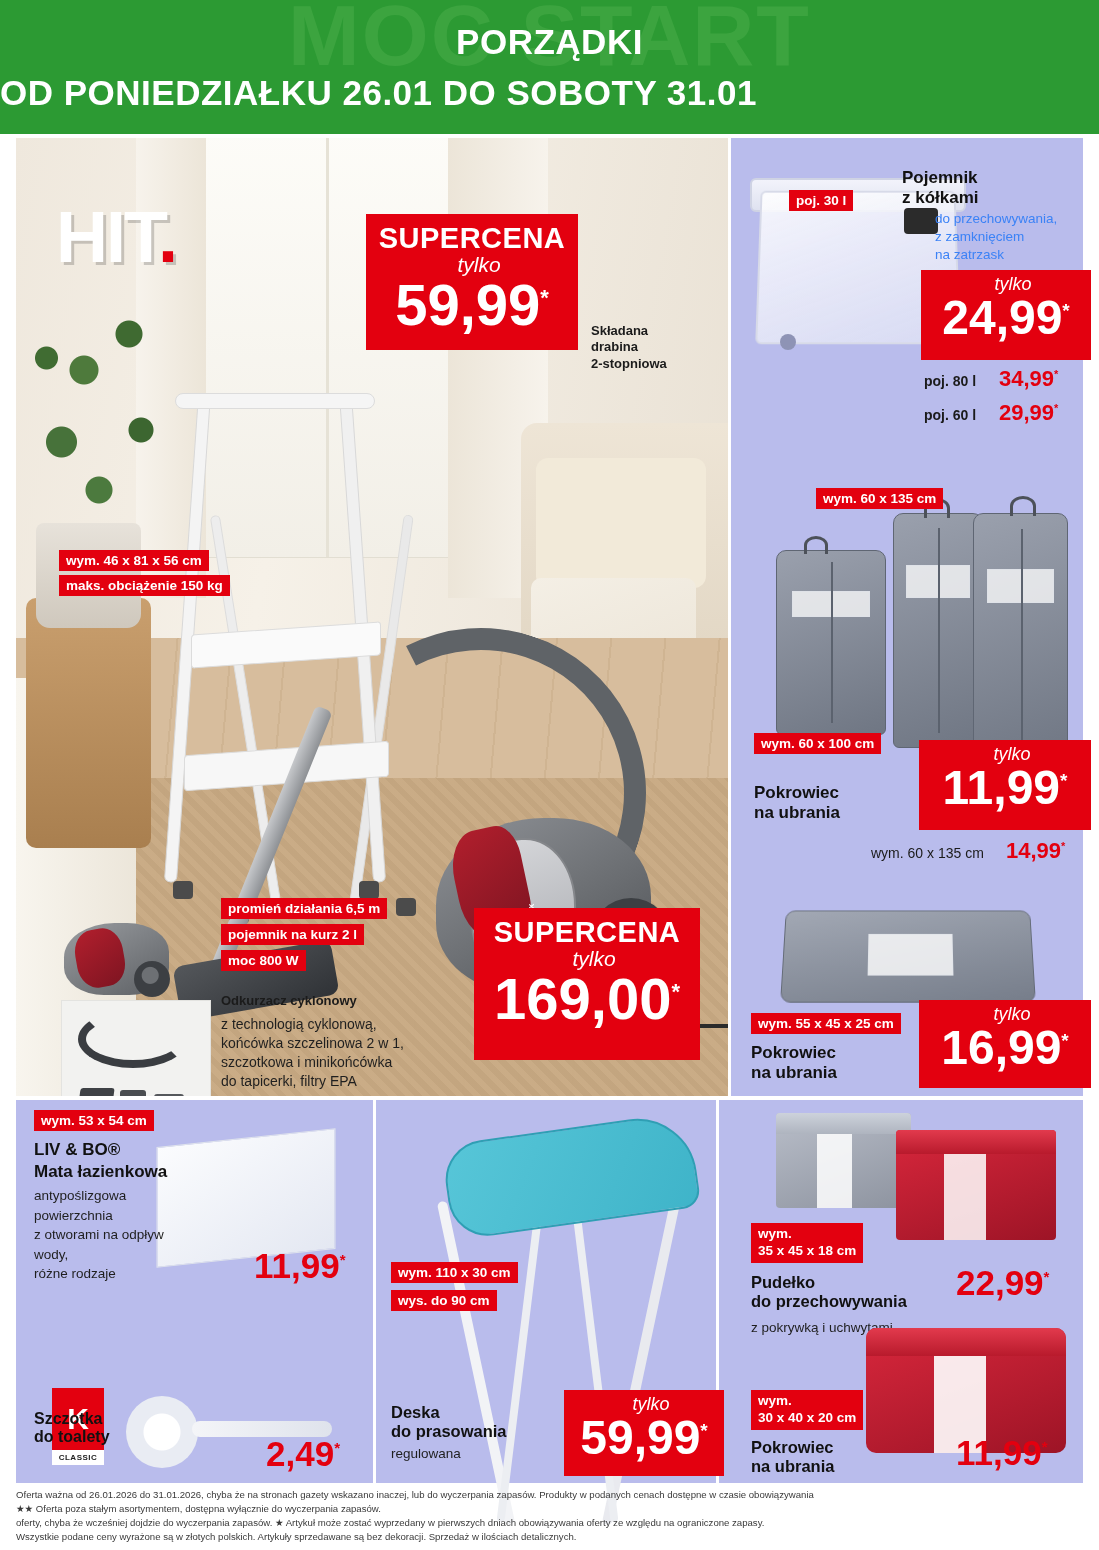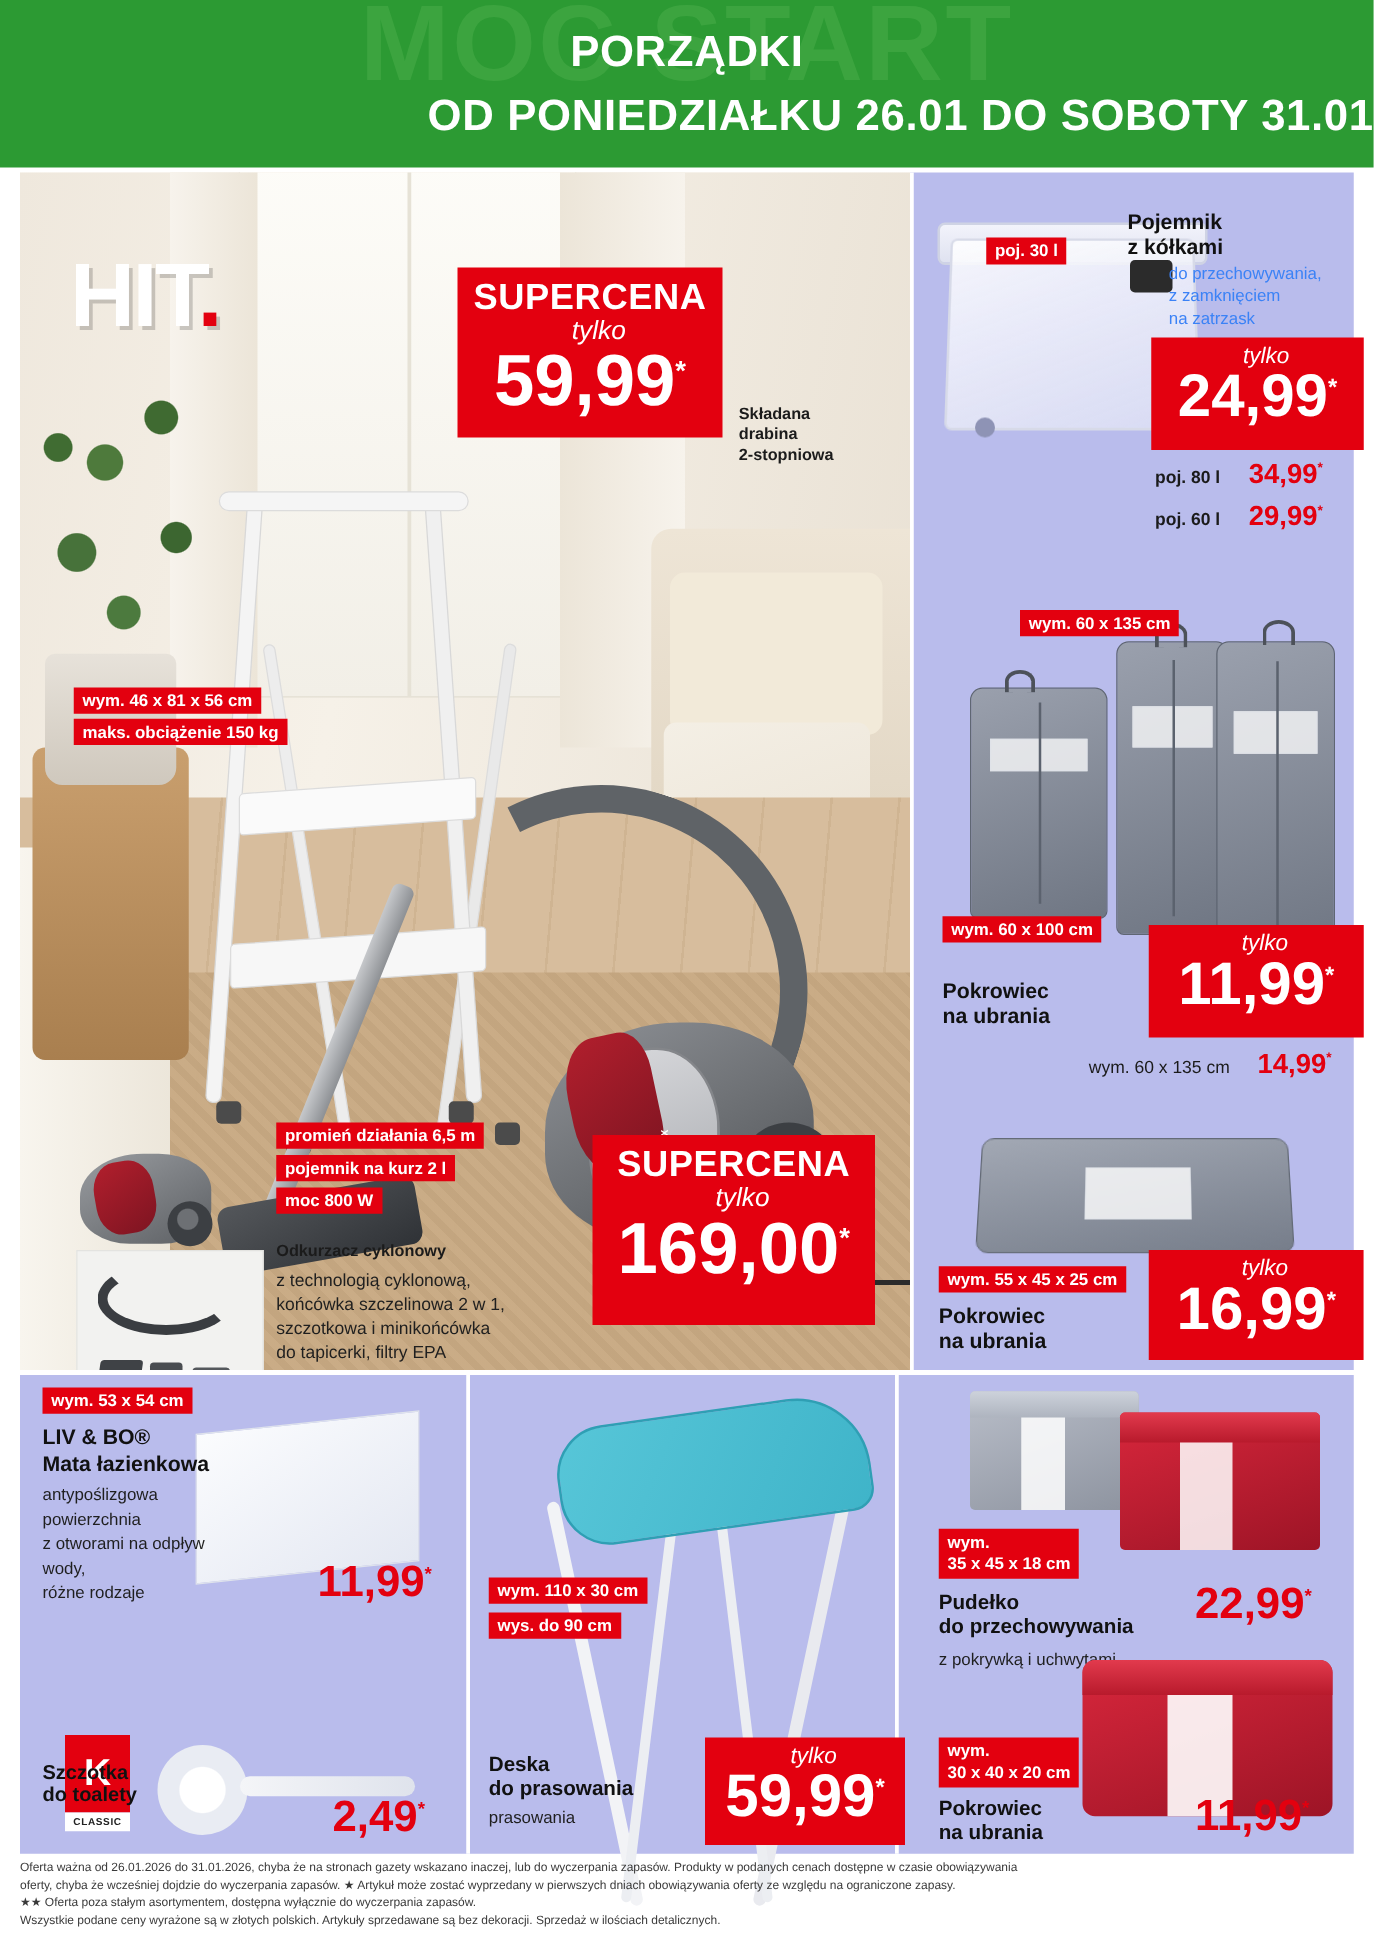--- a/index.html
+++ b/index.html
@@ -23,21 +23,21 @@
     letter-spacing: 2px; white-space: nowrap; text-align: center;
     opacity: .55;
   }
   .header-title {
     position: absolute; left: 0; top: 22px; width: 1099px;
     text-align: center; color: #fff; font-size: 35px; font-weight: bold;
     letter-spacing: .5px;
   }
   .header-sub {
     position: absolute; left: 0; top: 73px; width: 1099px;
-    text-align: right; color: #fff; font-size: 35px; font-weight: bold;
+    text-align: left; color: #fff; font-size: 35px; font-weight: bold;
     letter-spacing: .5px;
   }
 
   
   .board {
     position: absolute; left: 16px; top: 138px;
     width: 1067px; height: 1345px;
   }
 
   
@@ -516,21 +516,21 @@
 
   <div class="ileg1"></div>
   <div class="ileg2"></div>
   <div class="ileg3"></div>
   <div class="ileg4"></div>
   <div class="iboard"></div>
   <div class="tag" style="left:375px; top:1124px;">wym. 110 x 30 cm</div>
   <div class="tag" style="left:375px; top:1152px;">wys. do 90 cm</div>
   <div style="position:absolute; left:375px; top:1265px; width:170px; font-size:16.5px; font-weight:bold; color:#111; white-space:pre-line;">Deska
 do prasowania</div>
-  <div style="position:absolute; left:375px; top:1308px; font-size:13.5px; color:#1f1f1f;">prasowania</div>
+  <div style="position:absolute; left:375px; top:1308px; font-size:13.5px; color:#1f1f1f;">regulowana</div>
   <div class="pricebox" style="left:548px; top:1252px; width:160px; height:86px;">
     <div class="pb-tylko tylko-i">tylko</div>
     <div class="pb-price"><span>59,99</span><sup>*</sup></div>
   </div>
 
   <div class="sbox" style="left:760px; top:975px; width:135px; height:95px; background:linear-gradient(160deg,#b9bec9,#8d939f);">
     <div class="lid" style="background:linear-gradient(180deg,#cdd2db,#aeb4bf);"></div>
     <div class="band"></div>
   </div>
   <div class="sbox" style="left:880px; top:992px; width:160px; height:110px; background:linear-gradient(160deg,#d8273c,#9d1426);">
@@ -551,16 +551,16 @@
   <div class="tag" style="left:735px; top:1252px; line-height:1.25; white-space:pre-line;">wym.
 30 x 40 x 20 cm</div>
   <div style="position:absolute; left:735px; top:1300px; width:180px; font-size:16.5px; font-weight:bold; color:#111; white-space:pre-line;">Pokrowiec
 na ubrania</div>
   <div style="position:absolute; left:940px; top:1295px; font-size:35px; font-weight:bold; color:#e3000f;"><span>11,99</span><sup style="font-size:15px;">*</sup></div>
 
 </div>
 
 <div class="footer">
   <div>Oferta ważna od 26.01.2026 do 31.01.2026, chyba że na stronach gazety wskazano inaczej, lub do wyczerpania zapasów. Produkty w podanych cenach dostępne w czasie obowiązywania</div>
+  <div>★★ Oferta poza stałym asortymentem, dostępna wyłącznie do wyczerpania zapasów.</div>
   <div>oferty, chyba że wcześniej dojdzie do wyczerpania zapasów. ★ Artykuł może zostać wyprzedany w pierwszych dniach obowiązywania oferty ze względu na ograniczone zapasy.</div>
-  <div>★★ Oferta poza stałym asortymentem, dostępna wyłącznie do wyczerpania zapasów.</div>
   <div>Wszystkie podane ceny wyrażone są w złotych polskich. Artykuły sprzedawane są bez dekoracji. Sprzedaż w ilościach detalicznych.</div>
 </div>
 
 </body></html>

